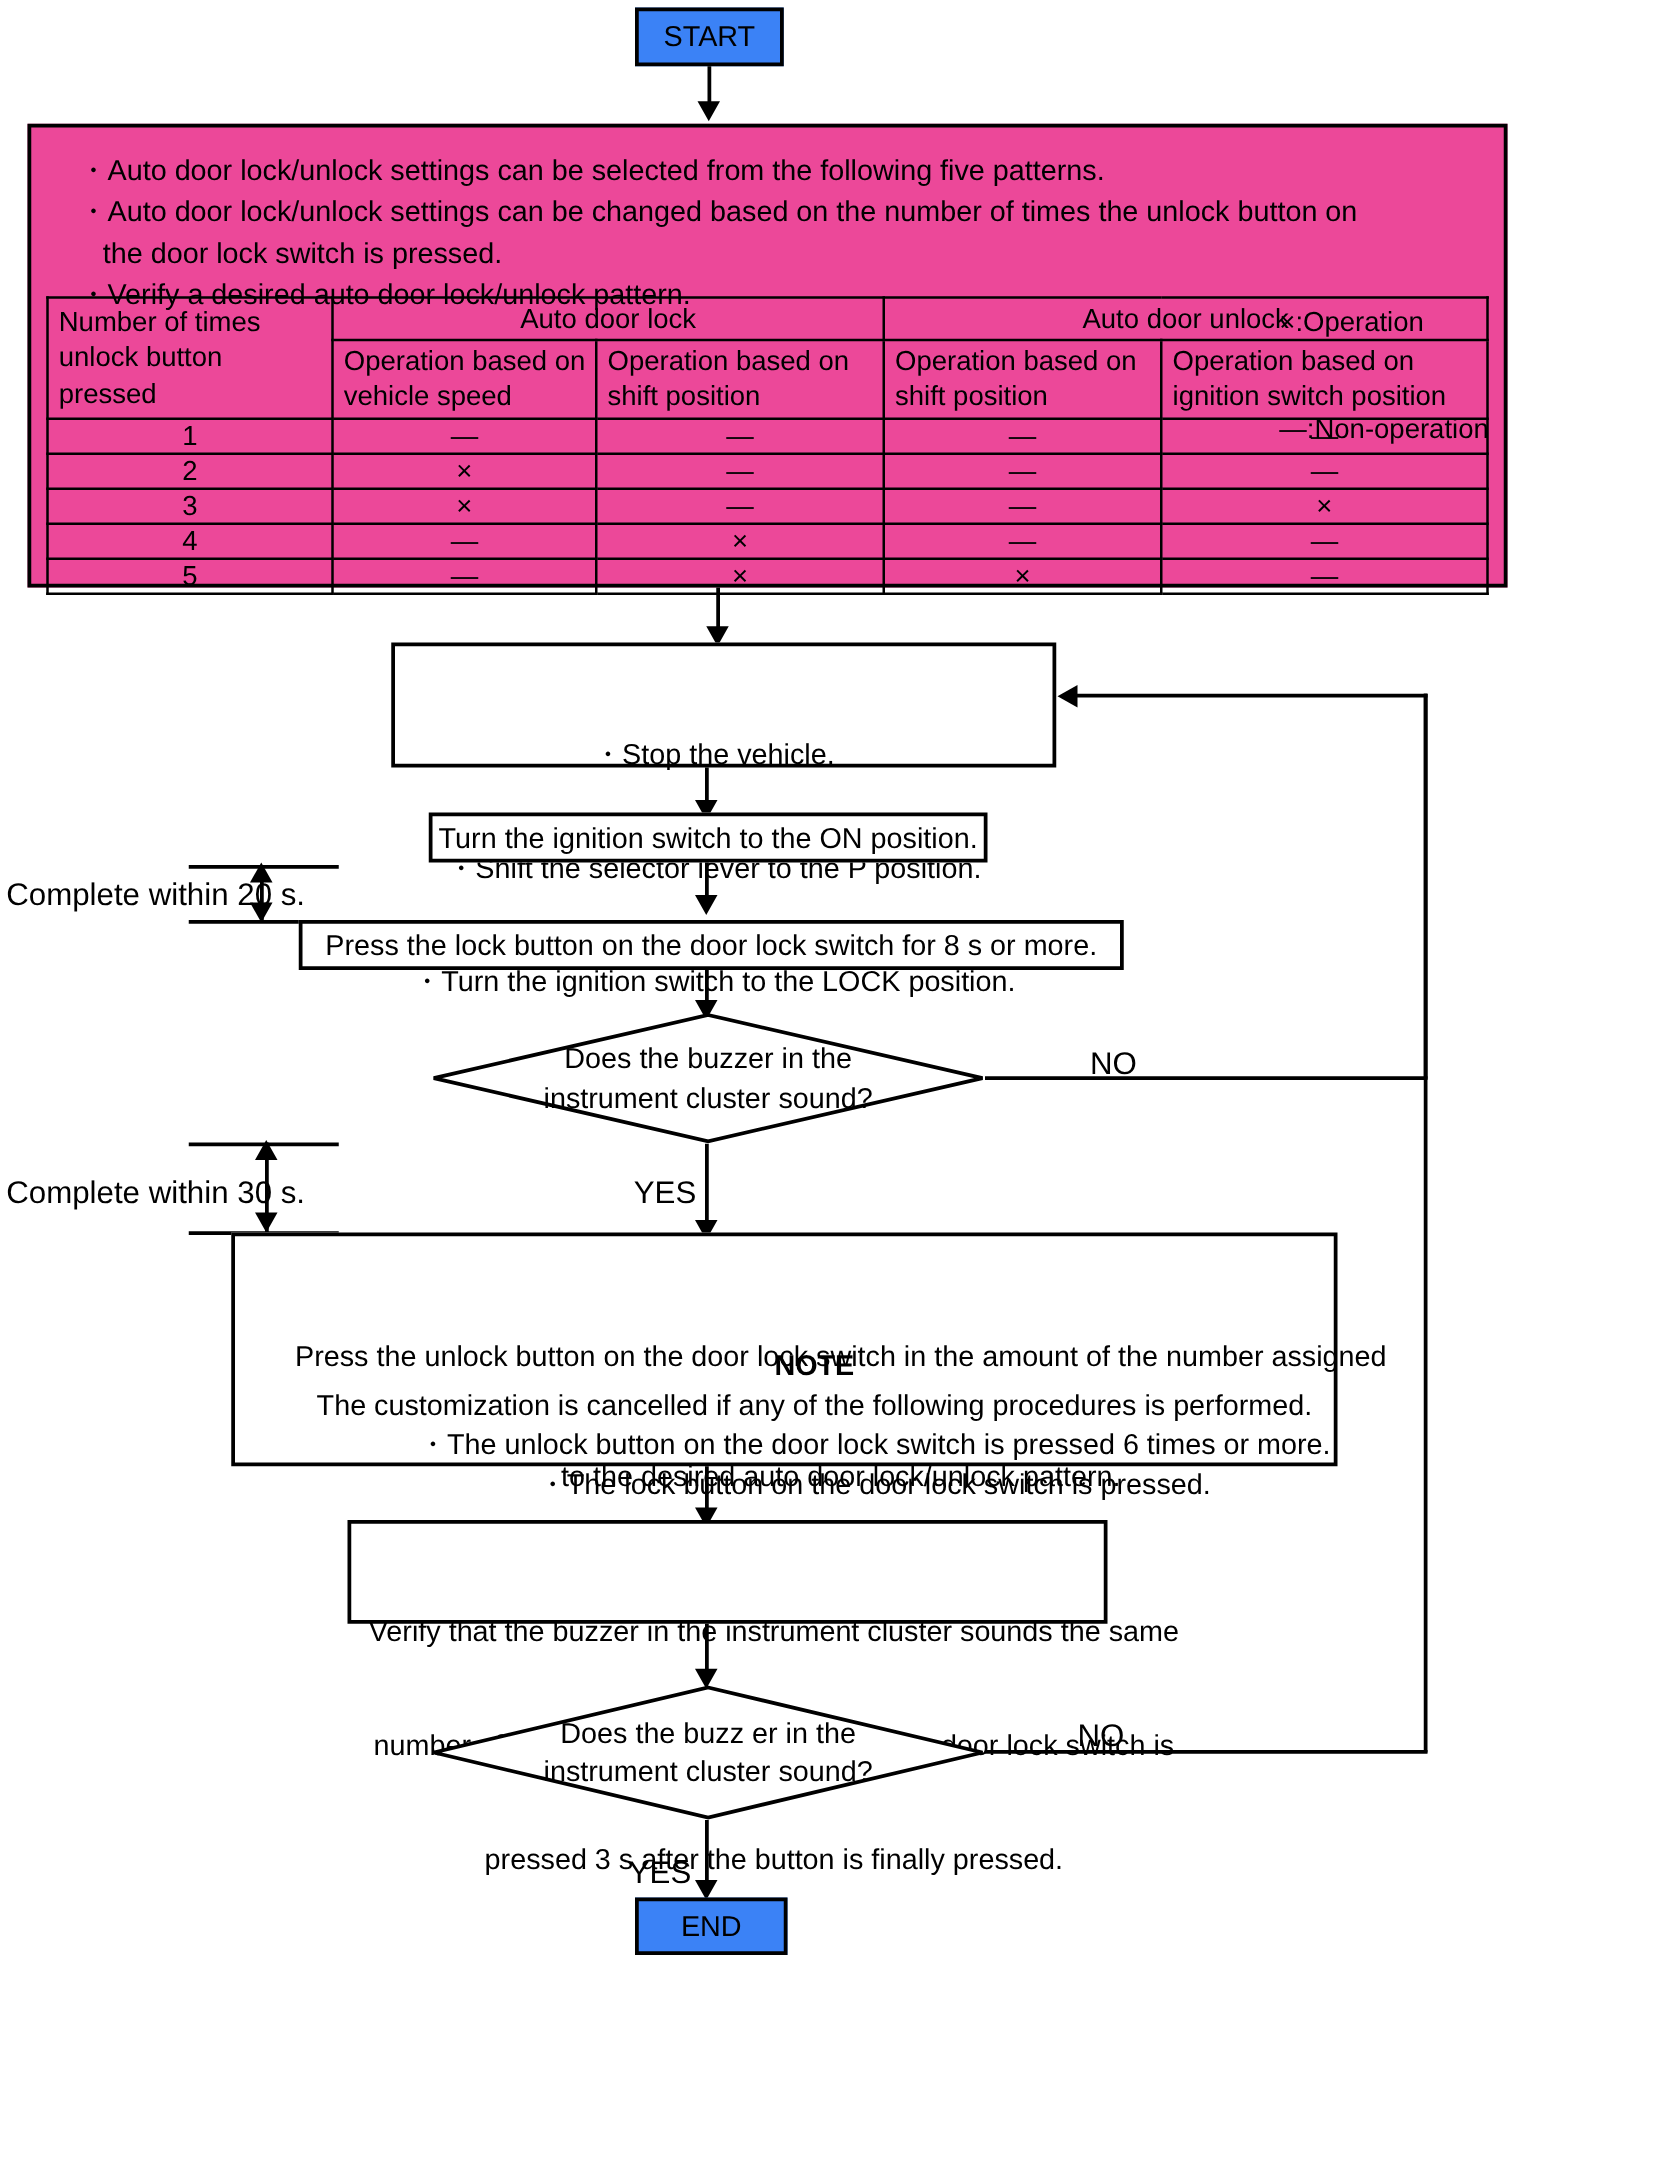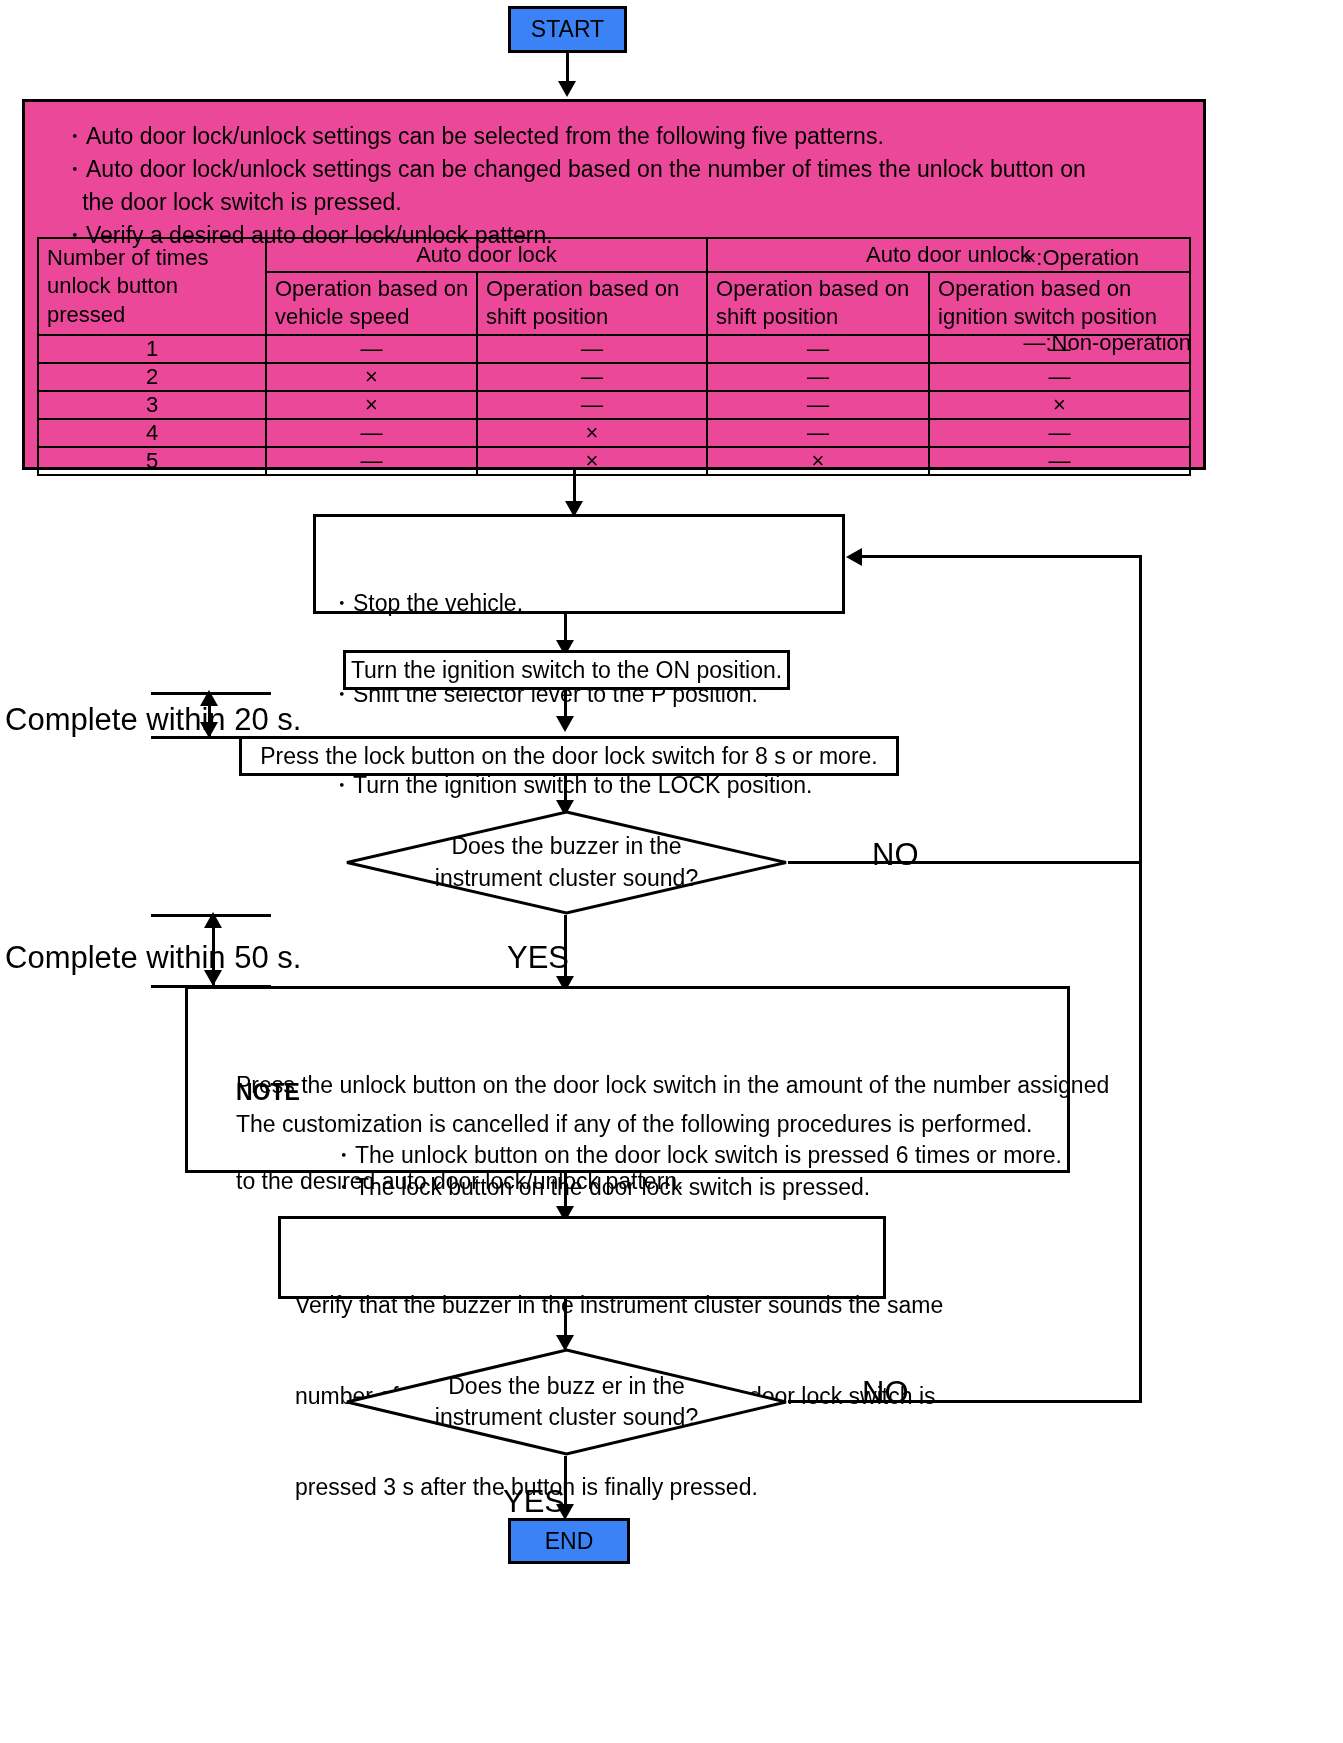--- a/index.html
+++ b/index.html
@@ -27,29 +27,29 @@
     background: #fff;
     display: flex;
     align-items: center;
     justify-content: center;
     text-align: center;
     font-size: 23px;
     line-height: 1.32;
   }
   .box.left {
     justify-content: flex-start;
-    text-align: left;
+    text-align: center;
   }
   .box.top {
     align-items: flex-start;
   }
 
   .plain-text {
     position: absolute;
-    font-size: 31px;
+    font-size: 25px;
     line-height: 1.32;
     white-space: pre;
   }
 
   
   .vline {
     position: absolute;
     width: 3px;
     background: #000;
   }
@@ -364,21 +364,21 @@
 
   <div class="vline" style="left:564px; top:915px; height:65px;"></div>
   <div class="arrow-down" style="left:556px; top:976px;"></div>
   <div class="plain-text" style="left:507px; top:938px;">YES</div>
 
   <div class="hline" style="left:151px; top:914px; width:120px;"></div>
   <div class="hline" style="left:151px; top:985px; width:120px;"></div>
   <div class="vline" style="left:212px; top:914px; height:72px;"></div>
   <div class="arrow-up" style="left:204px; top:912px;"></div>
   <div class="arrow-down" style="left:204px; top:970px;"></div>
-  <div class="plain-text" style="left:5px; top:938px;">Complete within 50 s.</div>
+  <div class="plain-text" style="left:5px; top:938px;">Complete within 30 s.</div>
 
   <div class="box left top" style="left:185px; top:986px; width:885px; height:187px;">
     <div class="para">
       <div>Press the unlock button on the door lock switch in the amount of the number assigned</div>
       <div>to the desired auto door lock/unlock pattern.</div>
     </div>
     <div class="note-block">
       <div>
         <span class="note-label">NOTE</span><span class="note-body">The customization is cancelled if any of the following procedures is performed.</span>
       </div>

